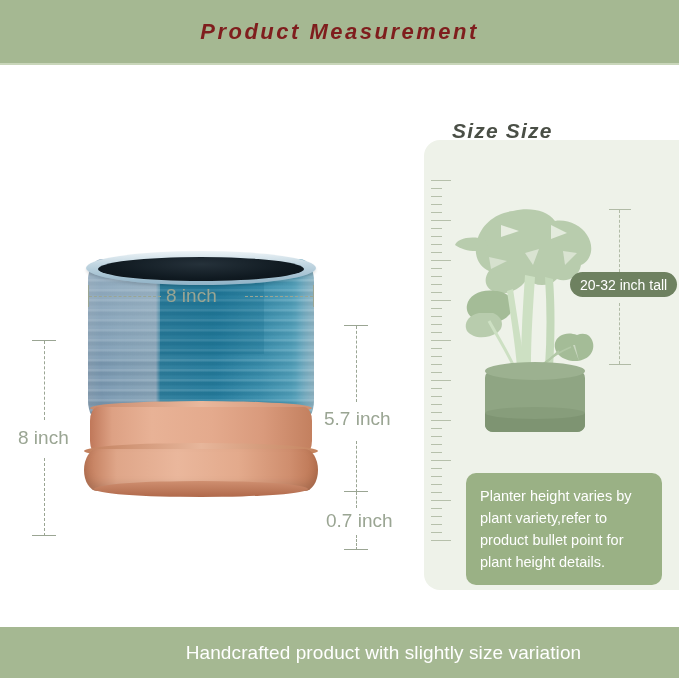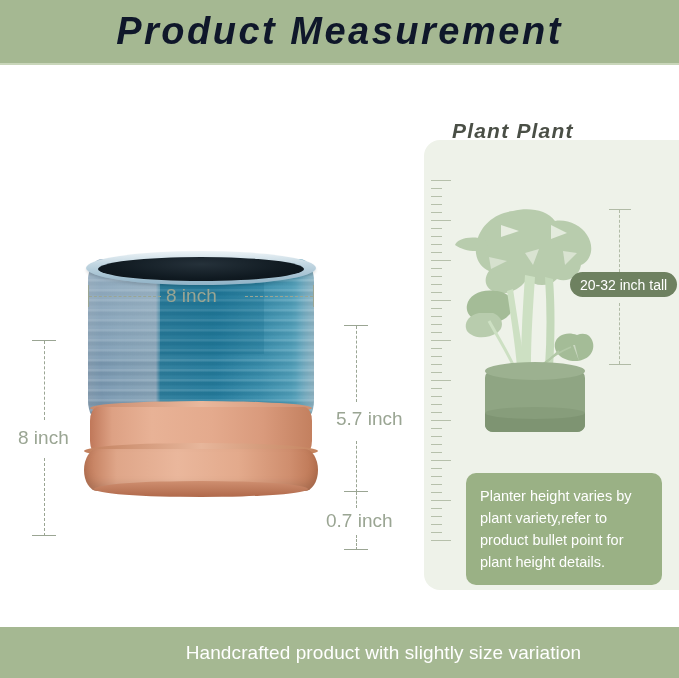--- a/index.html
+++ b/index.html
@@ -26,25 +26,25 @@
     align-items: center;
     justify-content: center;
     color: #ffffff;
   }
   #header-banner {
     top: 0;
     height: 63px;
     border-bottom: 2px solid #c9d6ba;
   }
   #header-title {
-    font-size: 38px;
+    font-size: 22px;
     font-weight: bold;
     font-style: italic;
     letter-spacing: 2.5px;
-    color: #0f172a;
+    color: #7f1d1d;
   }
   #footer-banner {
     top: 627px;
     height: 51px;
     padding-left: 44px;
   }
   #footer-text {
     font-size: 19px;
     font-weight: normal;
     letter-spacing: 0.1px;
@@ -246,21 +246,21 @@
   #dim-height-cap-bot  { left: 32px;  top: 472px; width: 24px; }
   #dim-height-seg-top  { left: 44px;  top: 278px; height: 79px; }
   #dim-height-seg-bot  { left: 44px;  top: 395px; height: 78px; }
   #dim-height-label    { left: 18px;  top: 364px; }
 
   
   #dim-body-cap-top    { left: 344px; top: 262px; width: 24px; }
   #dim-body-cap-bot    { left: 344px; top: 428px; width: 24px; }
   #dim-body-seg-top    { left: 356px; top: 263px; height: 76px; }
   #dim-body-seg-bot    { left: 356px; top: 378px; height: 51px; }
-  #dim-body-label      { left: 336px; top: 345px; }
+  #dim-body-label      { left: 324px; top: 345px; }
 
   
   #dim-saucer-cap-top  { left: 344px; top: 428px; width: 24px; }
   #dim-saucer-cap-bot  { left: 344px; top: 486px; width: 24px; }
   #dim-saucer-seg-top  { left: 356px; top: 429px; height: 16px; }
   #dim-saucer-seg-bot  { left: 356px; top: 472px; height: 15px; }
   #dim-saucer-label    { left: 326px; top: 447px; }
 
   
   #plant-card {
@@ -388,21 +388,21 @@
 
   <div class="dim-cap-h" id="dim-saucer-cap-top"></div>
   <div class="dim-cap-h" id="dim-saucer-cap-bot"></div>
   <div class="dim-line-v" id="dim-saucer-seg-top"></div>
   <div class="dim-line-v" id="dim-saucer-seg-bot"></div>
   <div class="dim-label" id="dim-saucer-label">0.7 inch</div>
 </div>
 
 <div id="plant-card"></div>
 
-<div id="plant-size-title">Plant Plant</div>
+<div id="plant-size-title">Size Size</div>
 
 <div id="plant-ruler">
     <div class="ruler-tick long" style="top: 0px; border-top-color: rgb(182, 192, 171);"></div>
     <div class="ruler-tick short" style="top: 8px; border-top-color: rgb(182, 192, 171);"></div>
     <div class="ruler-tick short" style="top: 16px; border-top-color: rgb(182, 192, 171);"></div>
     <div class="ruler-tick short" style="top: 24px; border-top-color: rgb(182, 192, 171);"></div>
     <div class="ruler-tick short" style="top: 32px; border-top-color: rgb(182, 192, 171);"></div>
     <div class="ruler-tick long" style="top: 40px; border-top-color: rgb(182, 192, 171);"></div>
     <div class="ruler-tick short" style="top: 48px; border-top-color: rgb(182, 192, 171);"></div>
     <div class="ruler-tick short" style="top: 56px; border-top-color: rgb(182, 192, 171);"></div>

